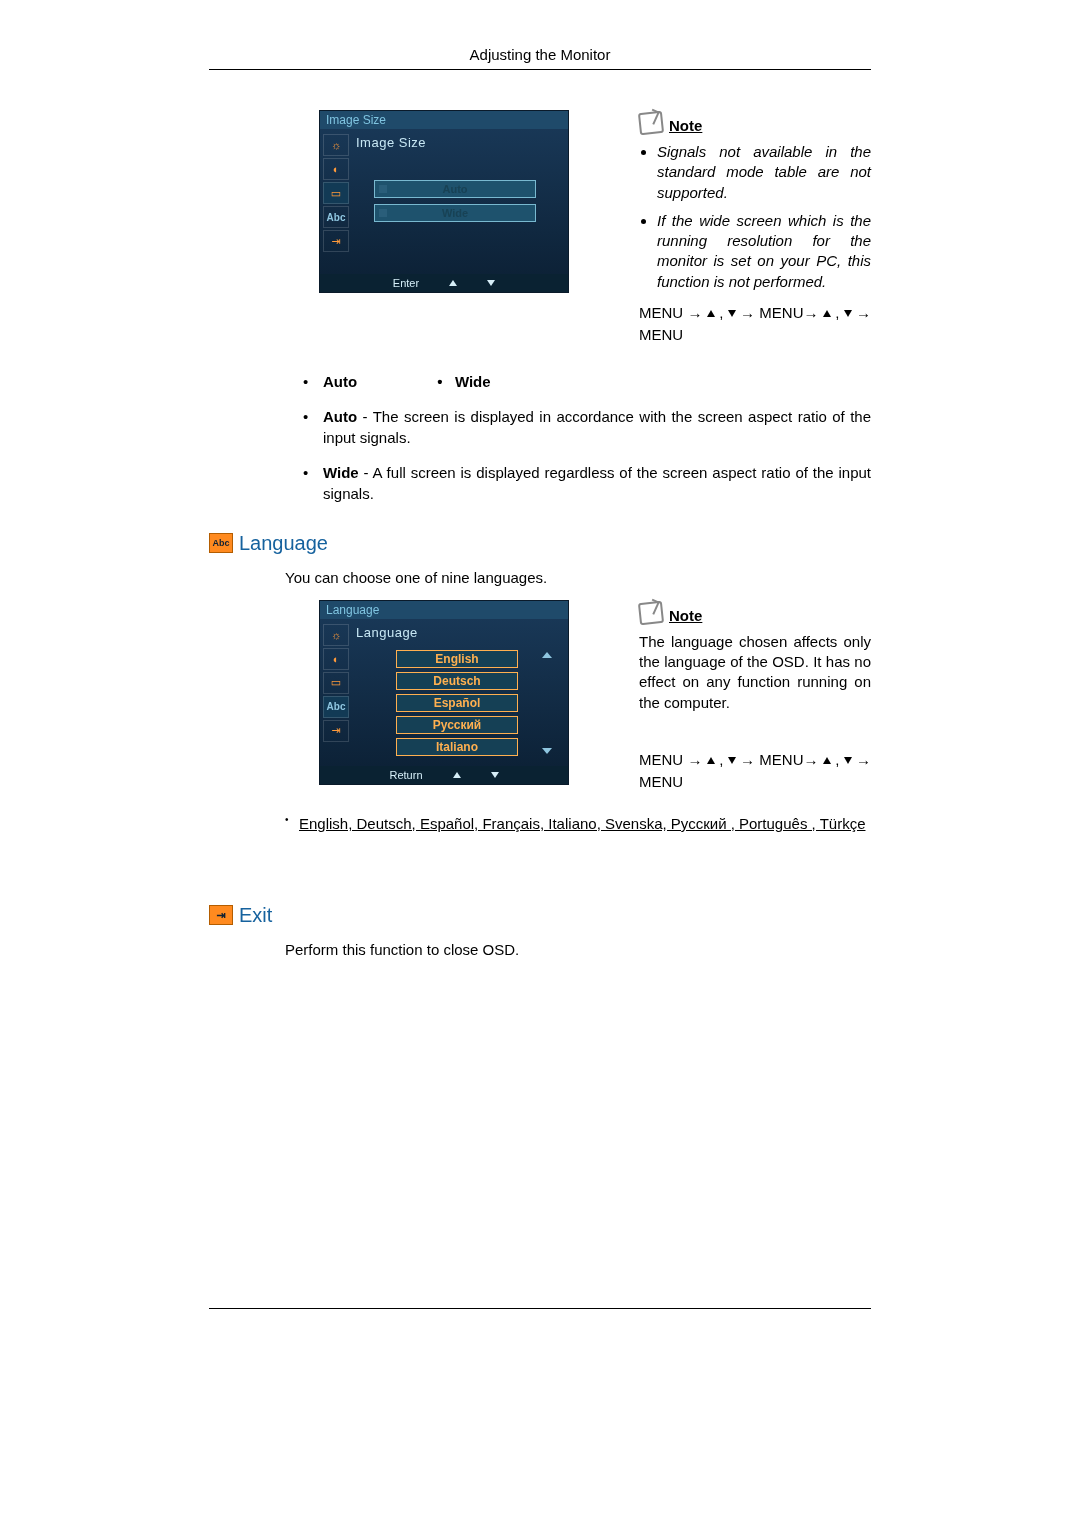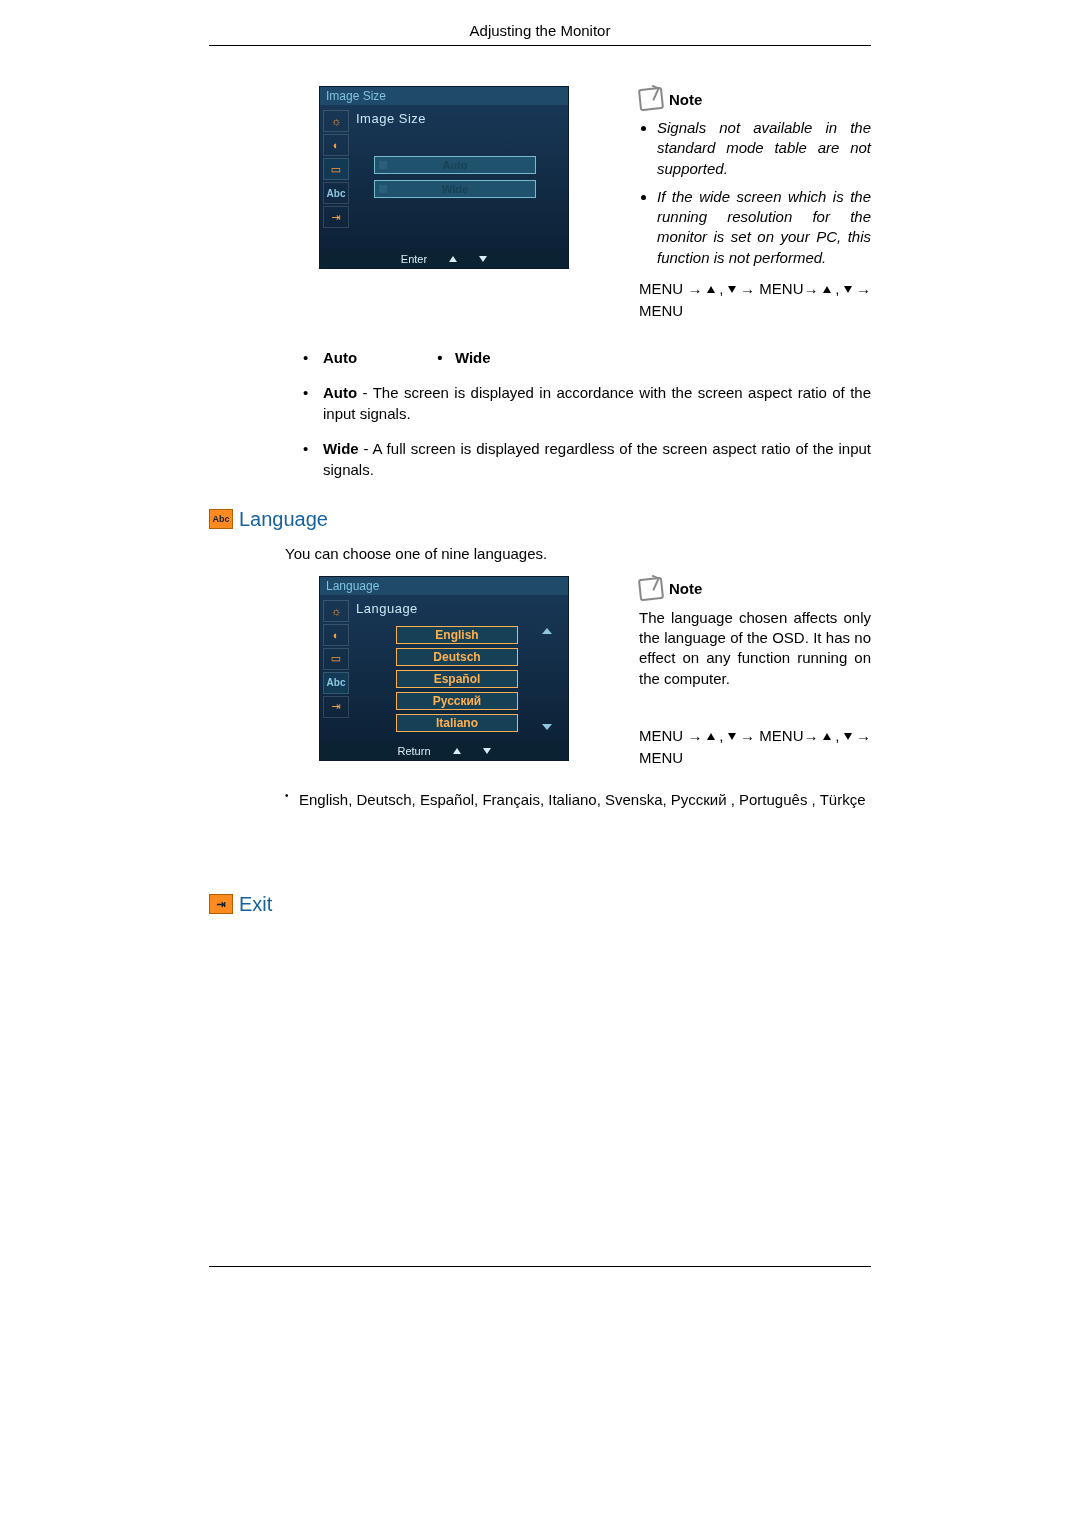--- a/index.html
+++ b/index.html
@@ -6,21 +6,21 @@
     margin: 0;
     padding: 0;
     font-family: Arial, Helvetica, sans-serif;
     font-size: 15px;
     color: #000;
     background: #fff;
   }
   .page {
     width: 882px;
     margin: 0 auto;
-    padding: 22px 110px 60px 110px;
+    padding: 46px 110px 60px 110px;
     box-sizing: border-box;
   }
   .header-line {
     border-bottom: 1px solid #000;
     text-align: center;
     padding-bottom: 6px;
     margin-bottom: 40px;
   }
   .header-line span {
     font-size: 15px;
@@ -133,21 +133,21 @@
   .osd-scroll-up { top: 2px; border-bottom: 6px solid #8fc6e0; }
   .osd-scroll-down { bottom: 2px; border-top: 6px solid #8fc6e0; }
   .osd-footer {
     background: #0a2232;
     color: #d6eef8;
     font-size: 11px;
     padding: 3px 0;
     text-align: center;
     display: flex;
     justify-content: center;
-    gap: 22px;
+    gap: 30px;
     align-items: center;
   }
   .tri-up {
     display:inline-block; width:0;height:0;
     border-left:4px solid transparent; border-right:4px solid transparent;
     border-bottom:6px solid #d6eef8;
   }
   .tri-down {
     display:inline-block; width:0;height:0;
     border-left:4px solid transparent; border-right:4px solid transparent;
@@ -160,23 +160,24 @@
     align-items: flex-start;
     gap: 70px;
     margin-left: 110px;
   }
   .note-col {
     flex: 1;
     padding-top: 2px;
   }
   .note-head {
     display: flex;
-    align-items: center;
+    align-items: flex-end;
     gap: 6px;
     margin-bottom: 8px;
+    text-decoration: underline;
   }
   .note-icon {
     width: 20px; height: 18px;
     border: 2px solid #888;
     border-radius: 3px;
     position: relative;
     transform: rotate(-6deg);
   }
   .note-icon::after {
     content: "";
@@ -244,24 +245,25 @@
     color:#123; font-size:9px; font-weight:bold;
   }
   .sec-title {
     font-size: 20px;
     color: #16629e;
   }
   .intro {
     margin: 0 0 14px 76px;
   }
   .lang-list {
-    margin: 18px 0 13px 76px;
+    margin: 18px 0 0 76px;
     position: relative;
     padding-left: 14px;
     line-height: 1.6;
+    text-decoration: underline;
   }
   .lang-list::before {
     content: "•";
     position: absolute;
     left: 0;
     top: 0;
     font-size: 10px;
   }
 </style>
 </head>
@@ -388,15 +390,16 @@
     </div>
   </div>
 
   <div class="lang-list">English, Deutsch, Español, Français,  Italiano, Svenska, Русский , Português , Türkçe</div>
 
   <div style="height:40px"></div>
   <div class="section-head">
     <div class="sec-icon" style="font-size:11px;">⇥</div>
     <span class="sec-title">Exit</span>
   </div>
+  <div class="intro">Perform this function to close OSD.</div>
 
   <div class="footer-line"></div>
 </div>
 
 </body></html>

